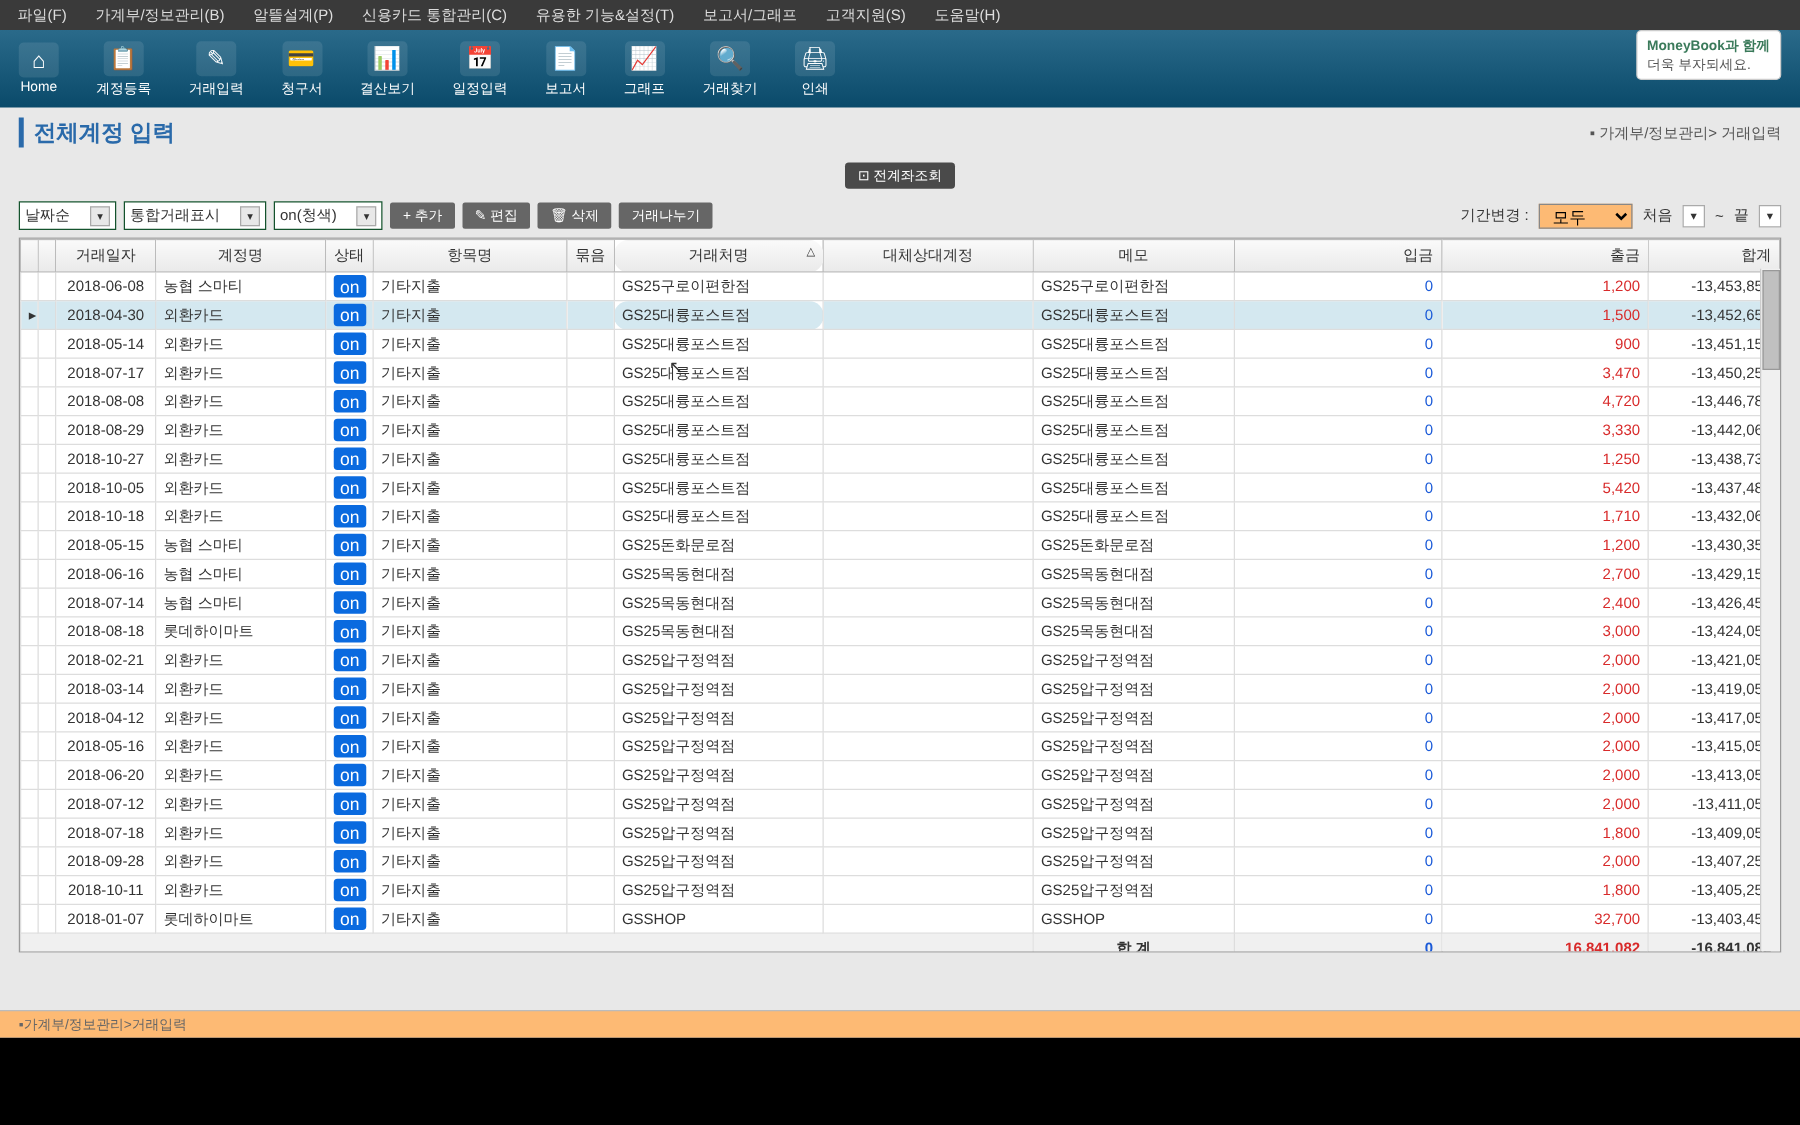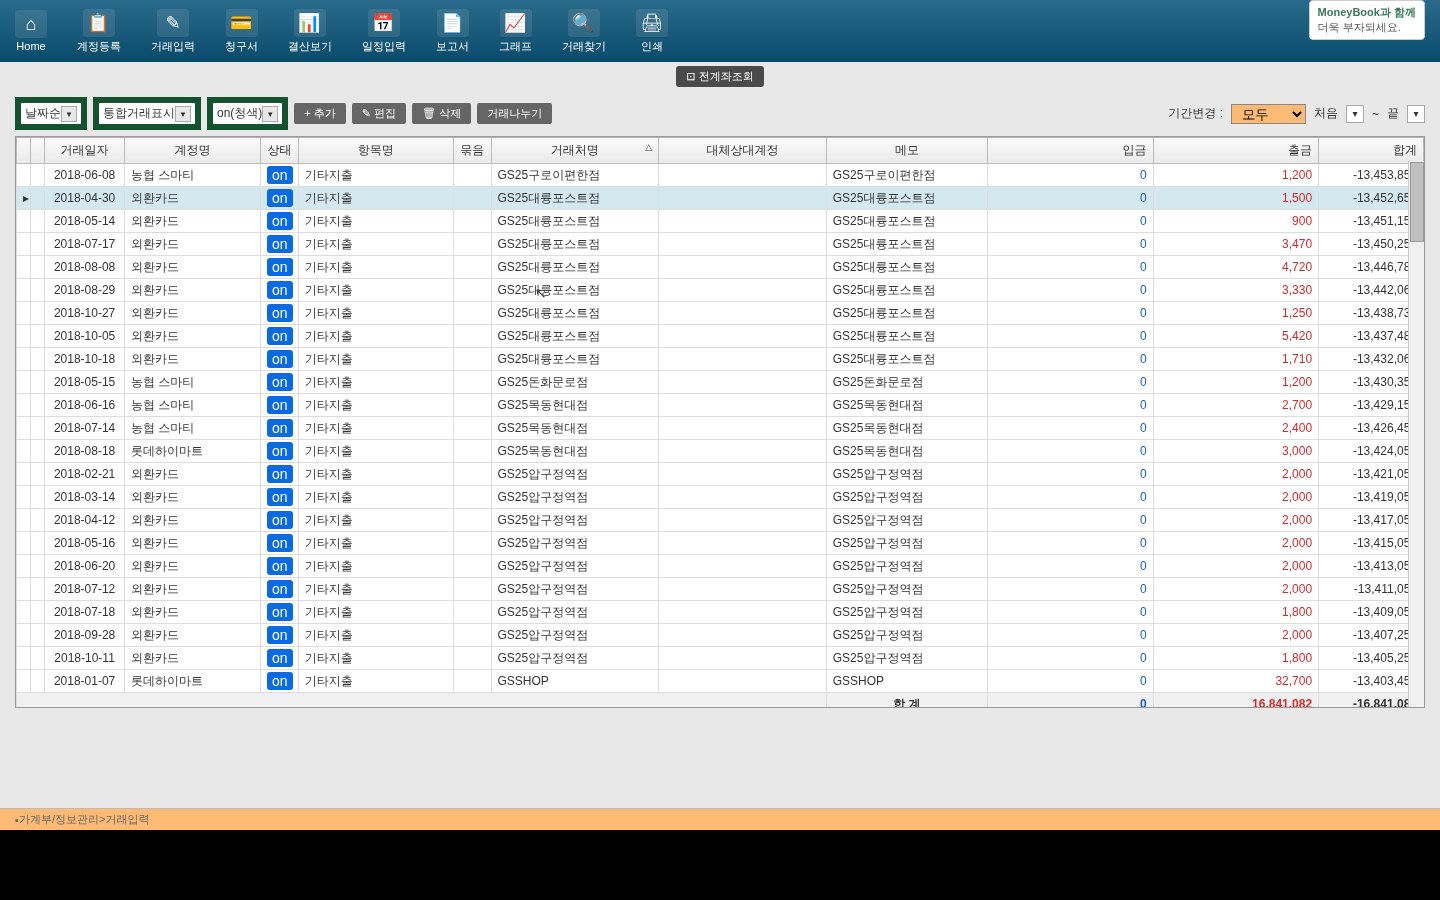--- a/index.html
+++ b/index.html
@@ -16,61 +16,71 @@
 .sub-bar { background: #e8e8e8; height: 30px; display: flex; align-items: center; justify-content: flex-end; padding: 0 15px; border-bottom: 1px solid #ccc; }
 .guide-btn { background: #fff; border: 1px solid #ccc; border-radius: 3px; padding: 2px 8px; font-size: 11px; cursor: pointer; color: #666; }
 .guide-btn::before { content: "●"; color: #d44; margin-right: 3px; }
 .page-header { display: flex; align-items: center; justify-content: space-between; padding: 8px 15px; }
 .page-title { color: #2a6aaa; font-size: 18px; font-weight: bold; border-left: 4px solid #2a6aaa; padding-left: 8px; }
 .breadcrumb { font-size: 12px; color: #555; }
 .breadcrumb::before { content: "▪ "; }
 .search-link-bar { display: flex; justify-content: center; padding: 4px 15px; }
 .search-link { background: #4a4a4a; color: #fff; padding: 3px 10px; font-size: 11px; border-radius: 3px; cursor: pointer; }
 .controls-row { display: flex; align-items: center; padding: 6px 15px; gap: 6px; }
-.dropdown { border: 6px solid #14532d; background: #fff; padding: 2px 4px; font-size: 12px; display: inline-flex; align-items: center; gap: 0; cursor: pointer; }
+.dropdown { border: 1px solid #14532d; background: #fff; padding: 2px 4px; font-size: 12px; display: inline-flex; align-items: center; gap: 16px; cursor: pointer; }
 .dropdown .dd-arrow { background: #e8e8e8; border: 1px solid #aaa; width: 16px; height: 16px; display: inline-flex; align-items: center; justify-content: center; font-size: 9px; }
 .ctrl-btn { background: #666; color: #fff; border: none; padding: 3px 10px; font-size: 11px; cursor: pointer; border-radius: 2px; }
 .period-controls { margin-left: auto; display: flex; align-items: center; gap: 8px; }
 .period-label { font-size: 12px; }
 .period-select { border: 1px solid #888; background: #fdba74; padding: 1px 20px 1px 6px; height: 20px; }
 .nav-btn { border: 1px solid #aaa; background: #fff; width: 18px; height: 18px; display: inline-flex; align-items: center; justify-content: center; cursor: pointer; font-size: 10px; }
 .table-container { margin: 0 15px; border: 1px solid #999; background: #fff; height: 572px; overflow: hidden; position: relative; }
 .data-table { width: 100%; border-collapse: collapse; table-layout: fixed; }
 .data-table th { background: linear-gradient(180deg, #fafafa 0%, #eaeaea 100%); border: 1px solid #bbb; padding: 4px 6px; font-size: 12px; font-weight: normal; height: 24px; position: relative; }
 .data-table th.sorted::after { content: "△"; font-size: 9px; position: absolute; right: 6px; }
 .data-table td { border: 1px solid #ddd; padding: 2px 6px; height: 23px; font-size: 12px; white-space: nowrap; overflow: hidden; }
 .data-table tr.selected td { background: #d4e8f0; }
 .col-marker { width: 12px; }
 .col-check { width: 14px; }
 .col-date { width: 76px; text-align: center; }
 .col-account { width: 130px; }
 .col-status { width: 36px; text-align: center; }
 .col-category { width: 148px; }
 .col-group { width: 36px; }
-.col-vendor { width: 160px; }
+.col-vendor { width: 160px; border-radius: 12px; }
 .col-transfer { width: 160px; }
 .col-memo { width: 154px; }
 .col-deposit { width: 158px; text-align: right; }
 .col-withdraw { width: 158px; text-align: right; }
 .col-balance { width: 100px; text-align: right; }
 .on-badge { background: #0a6adf; color: #fff; padding: 1px 5px; border-radius: 3px; font-size: 14px; }
 .deposit { color: #1a5ad8; }
 .withdraw { color: #d82a2a; }
 .row-marker { color: #333; text-align: center; }
 .footer-row td { background: #f0f0f0; font-weight: bold; }
 .scrollbar { position: absolute; right: 0; top: 24px; width: 16px; bottom: 0; background: #f0f0f0; border-left: 1px solid #ccc; }
 .scroll-thumb { background: #c0c0c0; width: 14px; height: 80px; margin: 1px; border: 1px solid #999; }
 .status-bar { background: #fdba74; border-top: 1px solid #bbb; height: 22px; display: flex; align-items: center; padding: 0 15px; font-size: 11px; color: #666; position: absolute; bottom: 0; width: 100%; }
 .status-bar::before { content: "▪ "; }
 .cursor-icon { position: absolute; left: 535px; top: 285px; font-size: 14px; pointer-events: none; z-index: 100; }
 </style>
 </head>
 <body>
 
 <div class="app-window">
+  <div class="menu-bar" id="menu-bar">
+      <span class="menu-item">파일(F)</span>
+      <span class="menu-item">가계부/정보관리(B)</span>
+      <span class="menu-item">알뜰설계(P)</span>
+      <span class="menu-item">신용카드 통합관리(C)</span>
+      <span class="menu-item">유용한 기능&amp;설정(T)</span>
+      <span class="menu-item">보고서/그래프</span>
+      <span class="menu-item">고객지원(S)</span>
+      <span class="menu-item">도움말(H)</span>
+    </div>
 
   <div class="toolbar" id="toolbar">
     <div class="tool-btn">
         <div class="tool-icon">⌂</div>
         <div class="tool-label">Home</div>
       </div>
       <div class="tool-btn">
         <div class="tool-icon">📋</div>
         <div class="tool-label">계정등록</div>
       </div>
@@ -106,20 +116,24 @@
         <div class="tool-icon">🖨</div>
         <div class="tool-label">인쇄</div>
       </div>
       <div class="promo-badge">
       <span class="promo-line1">MoneyBook과 함께</span><br>
       <span>더욱 부자되세요.</span>
     </div>
   </div>
 
 
+  <div class="page-header">
+    <div class="page-title">전체계정 입력</div>
+    <div class="breadcrumb">가계부/정보관리&gt; 거래입력</div>
+  </div>
 
   <div class="search-link-bar">
     <span class="search-link">⊡ 전계좌조회</span>
   </div>
 
   <div class="controls-row">
     <span class="dropdown">
         <span>날짜순</span>
         <span class="dd-arrow">▾</span>
       </span>

